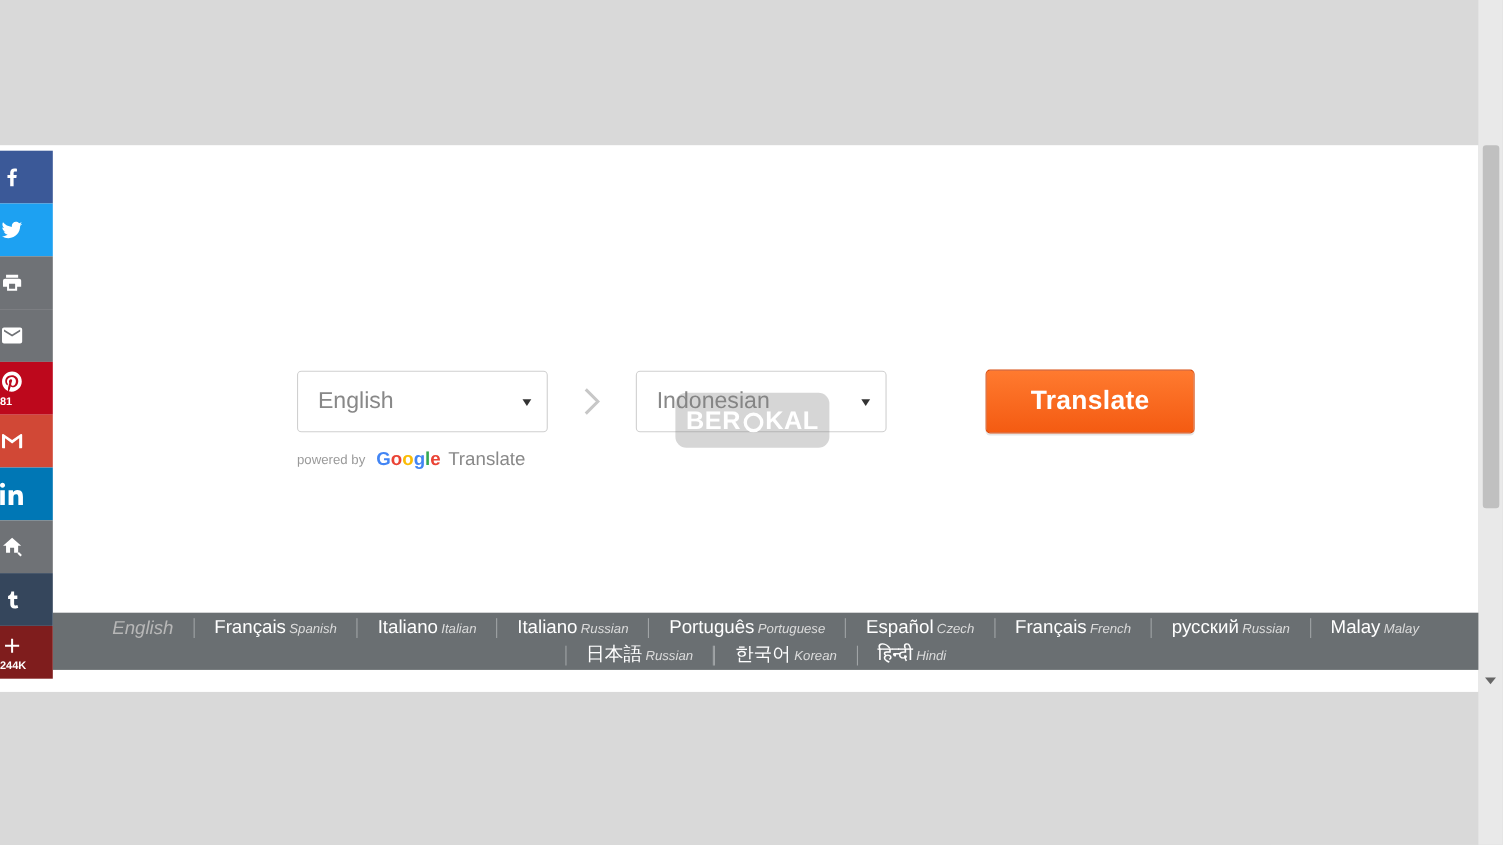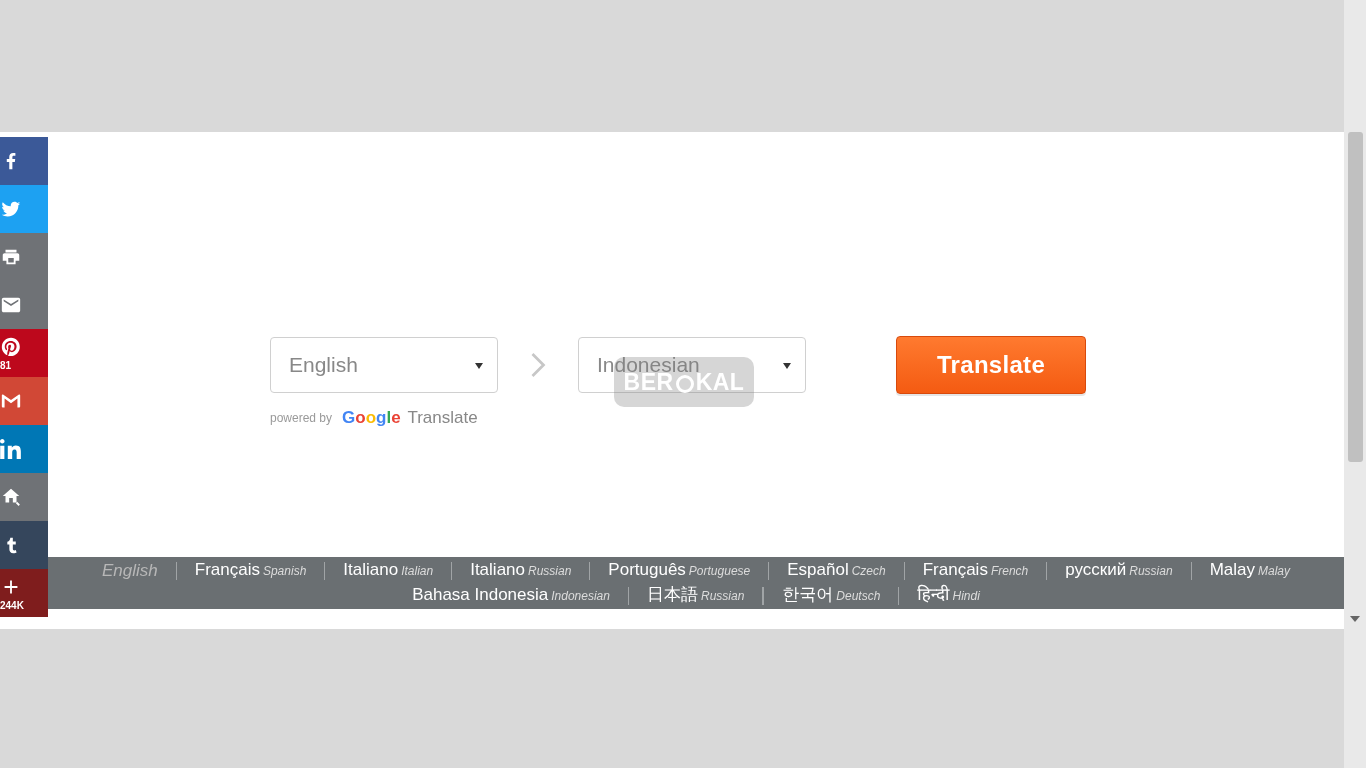--- a/index.html
+++ b/index.html
@@ -287,26 +287,25 @@
         <div class="lang-sep"></div>
         <div class="lang-link"><span>Español</span><span class="sub">Czech</span></div>
         <div class="lang-sep"></div>
         <div class="lang-link"><span>Français</span><span class="sub">French</span></div>
         <div class="lang-sep"></div>
         <div class="lang-link"><span>русский</span><span class="sub">Russian</span></div>
         <div class="lang-sep"></div>
         <div class="lang-link"><span>Malay</span><span class="sub">Malay</span></div>
       </div>
     <div class="lang-row" id="lang-row-2">
-        <div class="lang-link"><span>Bahasa Indonesia</span><span class="sub">Indonesian</span></div>
         <div class="lang-sep"></div>
         <div class="lang-link"><span>日本語</span><span class="sub">Russian</span></div>
         <div class="lang-sep"></div>
         <div class="lang-sep"></div>
-        <div class="lang-link"><span>한국어</span><span class="sub">Deutsch</span></div>
+        <div class="lang-link"><span>한국어</span><span class="sub">Korean</span></div>
         <div class="lang-sep"></div>
         <div class="lang-link"><span>हिन्दी</span><span class="sub">Hindi</span></div>
       </div>
   </div>
 
   <div class="share-sidebar">
     <div class="share-btn fb">
       <svg viewBox="0 0 24 24">
           <path d="M13.5 21v-8h2.7l.4-3.1h-3.1V7.9c0-.9.3-1.5 1.6-1.5h1.7V3.6C16.5 3.5 15.5 3.4 14.3 3.4c-2.5 0-4.2 1.5-4.2 4.2v2.3H7.4V13h2.7v8h3.4z"></path>
         </svg>

